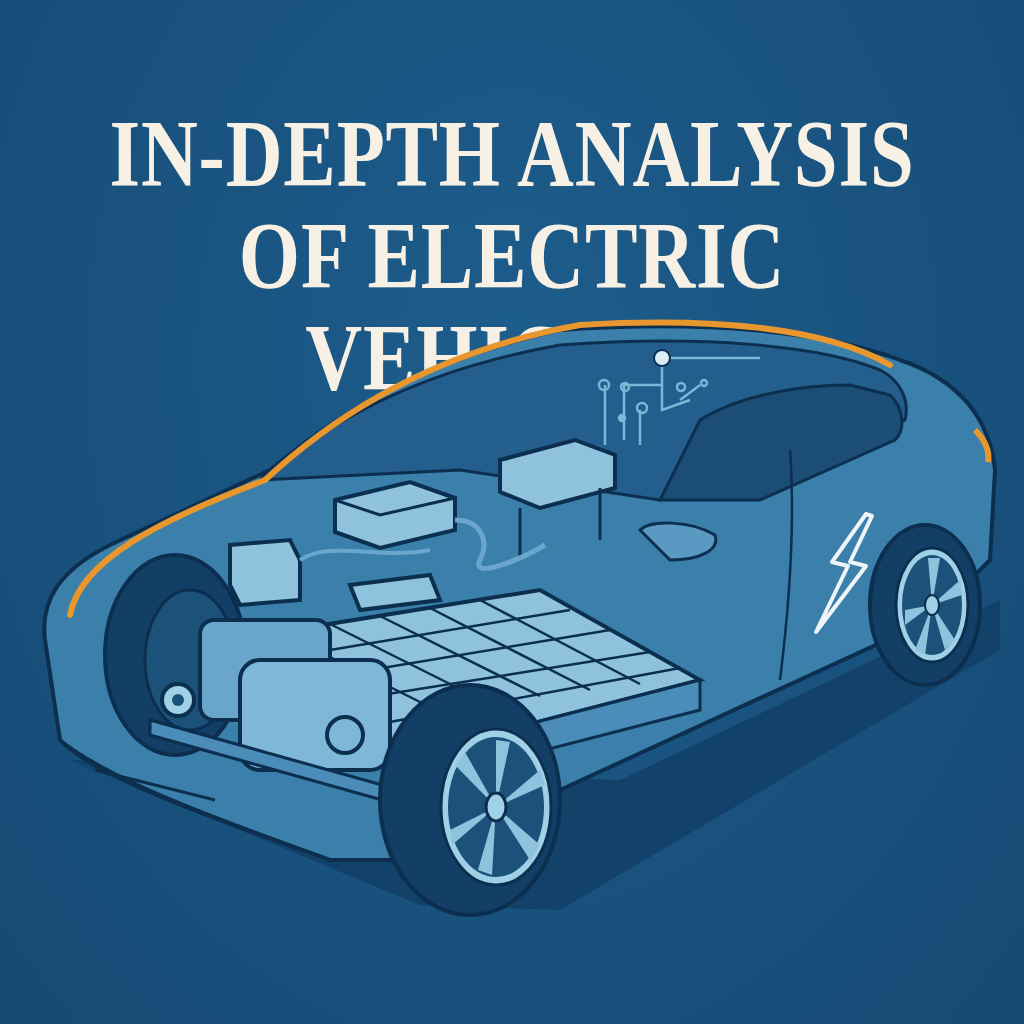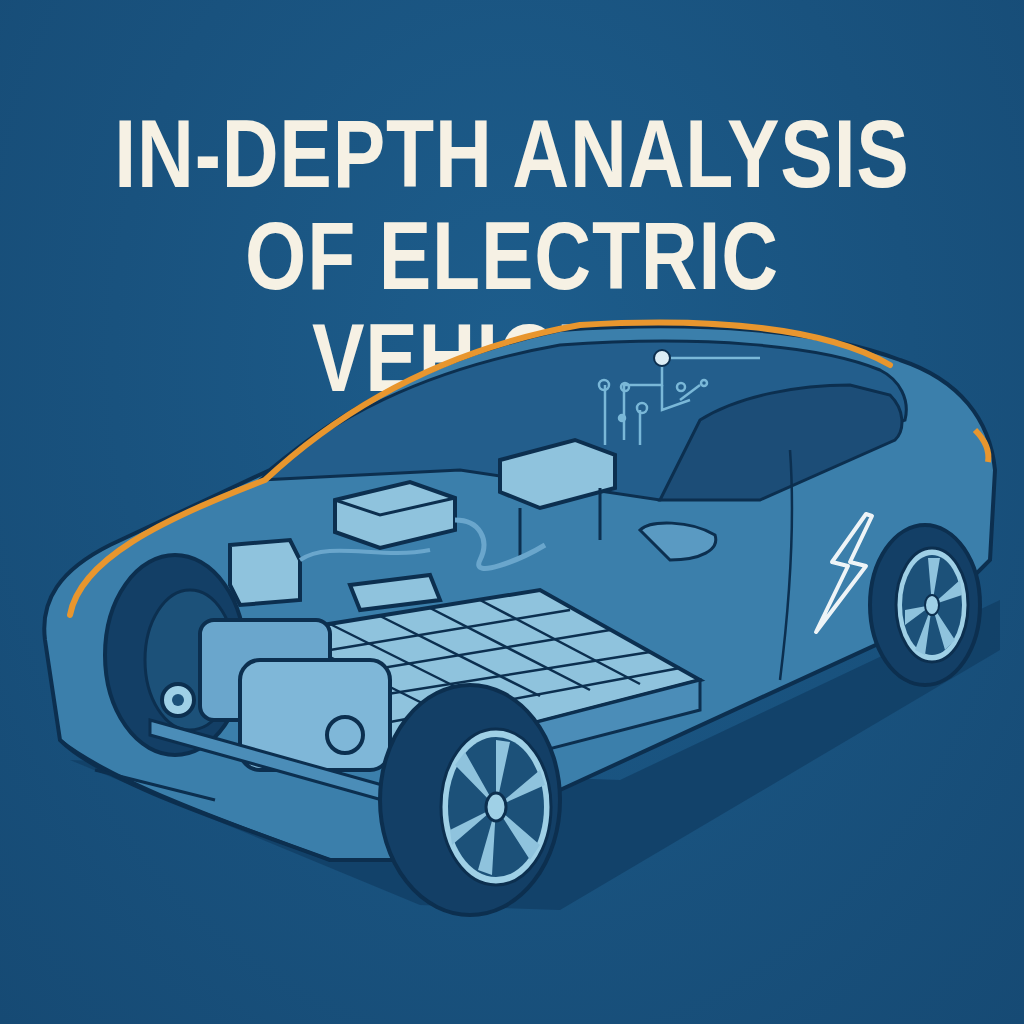--- a/index.html
+++ b/index.html
@@ -5,20 +5,21 @@
   html, body { margin: 0; padding: 0; }
   body {
     width: 1024px; height: 1024px; overflow: hidden;
     background: #1a5480;
     font-family: "Liberation Sans", "DejaVu Sans", sans-serif;
     position: relative;
   }
   .poster {
     position: absolute; inset: 0;
     background: radial-gradient(ellipse at 50% 35%, #1d5d8c 0%, #19527e 55%, #164a74 100%);
+    font-family: Liberation Serif, serif;
   }
   .title {
     position: absolute; left: 0; right: 0; top: 82px;
     text-align: center; color: #f6f1e4;
     font-weight: 700; letter-spacing: 1px;
     transform: scaleX(0.82); transform-origin: center;
   }
   .title .line1 { display: block; font-size: 96px; line-height: 102px; }
   .title .line2 { display: block; font-size: 96px; line-height: 102px; }
   .illustration { position: absolute; left: 0; top: 0; width: 1024px; height: 1024px; }

